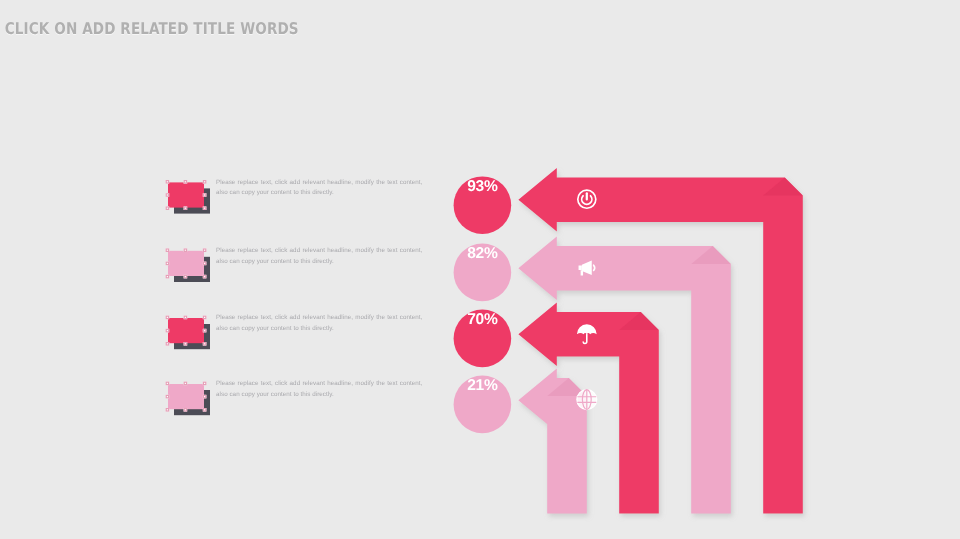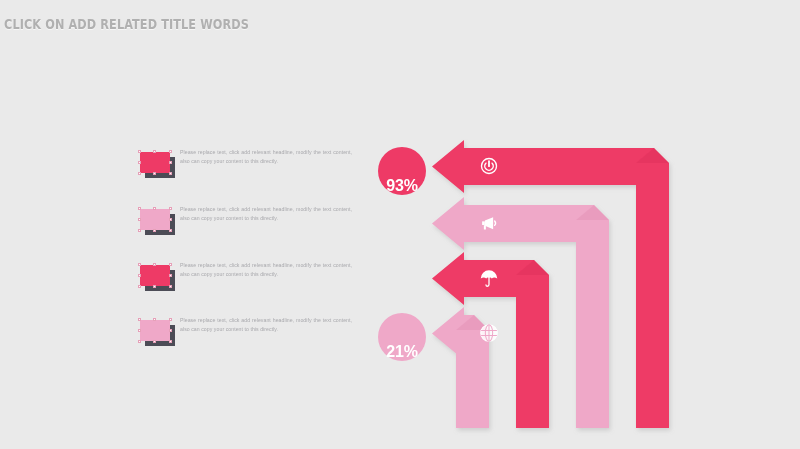--- a/index.html
+++ b/index.html
@@ -80,24 +80,24 @@
     font-family: "Liberation Sans", sans-serif;
     letter-spacing: 0.05px;
     text-align: justify;
   }
   
   .pct-circle {
     position: absolute;
     width: 48px; height: 48px;
     border-radius: 50%;
     display: flex;
-    align-items: flex-end;
+    align-items: flex-start;
     justify-content: center;
     color: #ffffff;
-    font-size: 16px;
+    font-size: 13px;
     font-weight: bold;
     font-family: "Liberation Sans", sans-serif;
     letter-spacing: -0.2px;
   }
   
   .arrow-wrap {
     position: absolute;
     left: 0; top: 0;
     width: 800px; height: 449px;
     pointer-events: none;
@@ -212,20 +212,26 @@
       <circle cx="12" cy="12" r="9" fill="none" stroke="#ffffff" stroke-width="1.2"></circle>
       <ellipse cx="12" cy="12" rx="4" ry="9" fill="none" stroke="#efa8c8" stroke-width="1.1"></ellipse>
       <path d="M3.4 9.4 L20.6 9.4 M3.4 14.6 L20.6 14.6" stroke="#efa8c8" stroke-width="1.1"></path>
       <path d="M12 3 L12 21" stroke="#efa8c8" stroke-width="1.1"></path>
     </svg>
   </div>
 
   <div class="pct-circle" style="left:378px; top:147px; background:#ee3a66;">
     <span>93%</span>
   </div>
+  <div class="pct-circle" style="left:378px; top:203px; background:#efa8c8;">
+    <span>82%</span>
+  </div>
+  <div class="pct-circle" style="left:378px; top:258px; background:#ee3a66;">
+    <span>70%</span>
+  </div>
   <div class="pct-circle" style="left:378px; top:313px; background:#efa8c8;">
     <span>21%</span>
   </div>
 
   <div class="legend-row" style="top:148px;">
     <div class="swatch-wrap">
       <div class="swatch-shadow"></div>
       <div class="swatch" style="background:#ee3a66;"></div>
       <div class="handle h-tl"></div>
       <div class="handle h-tm"></div>

